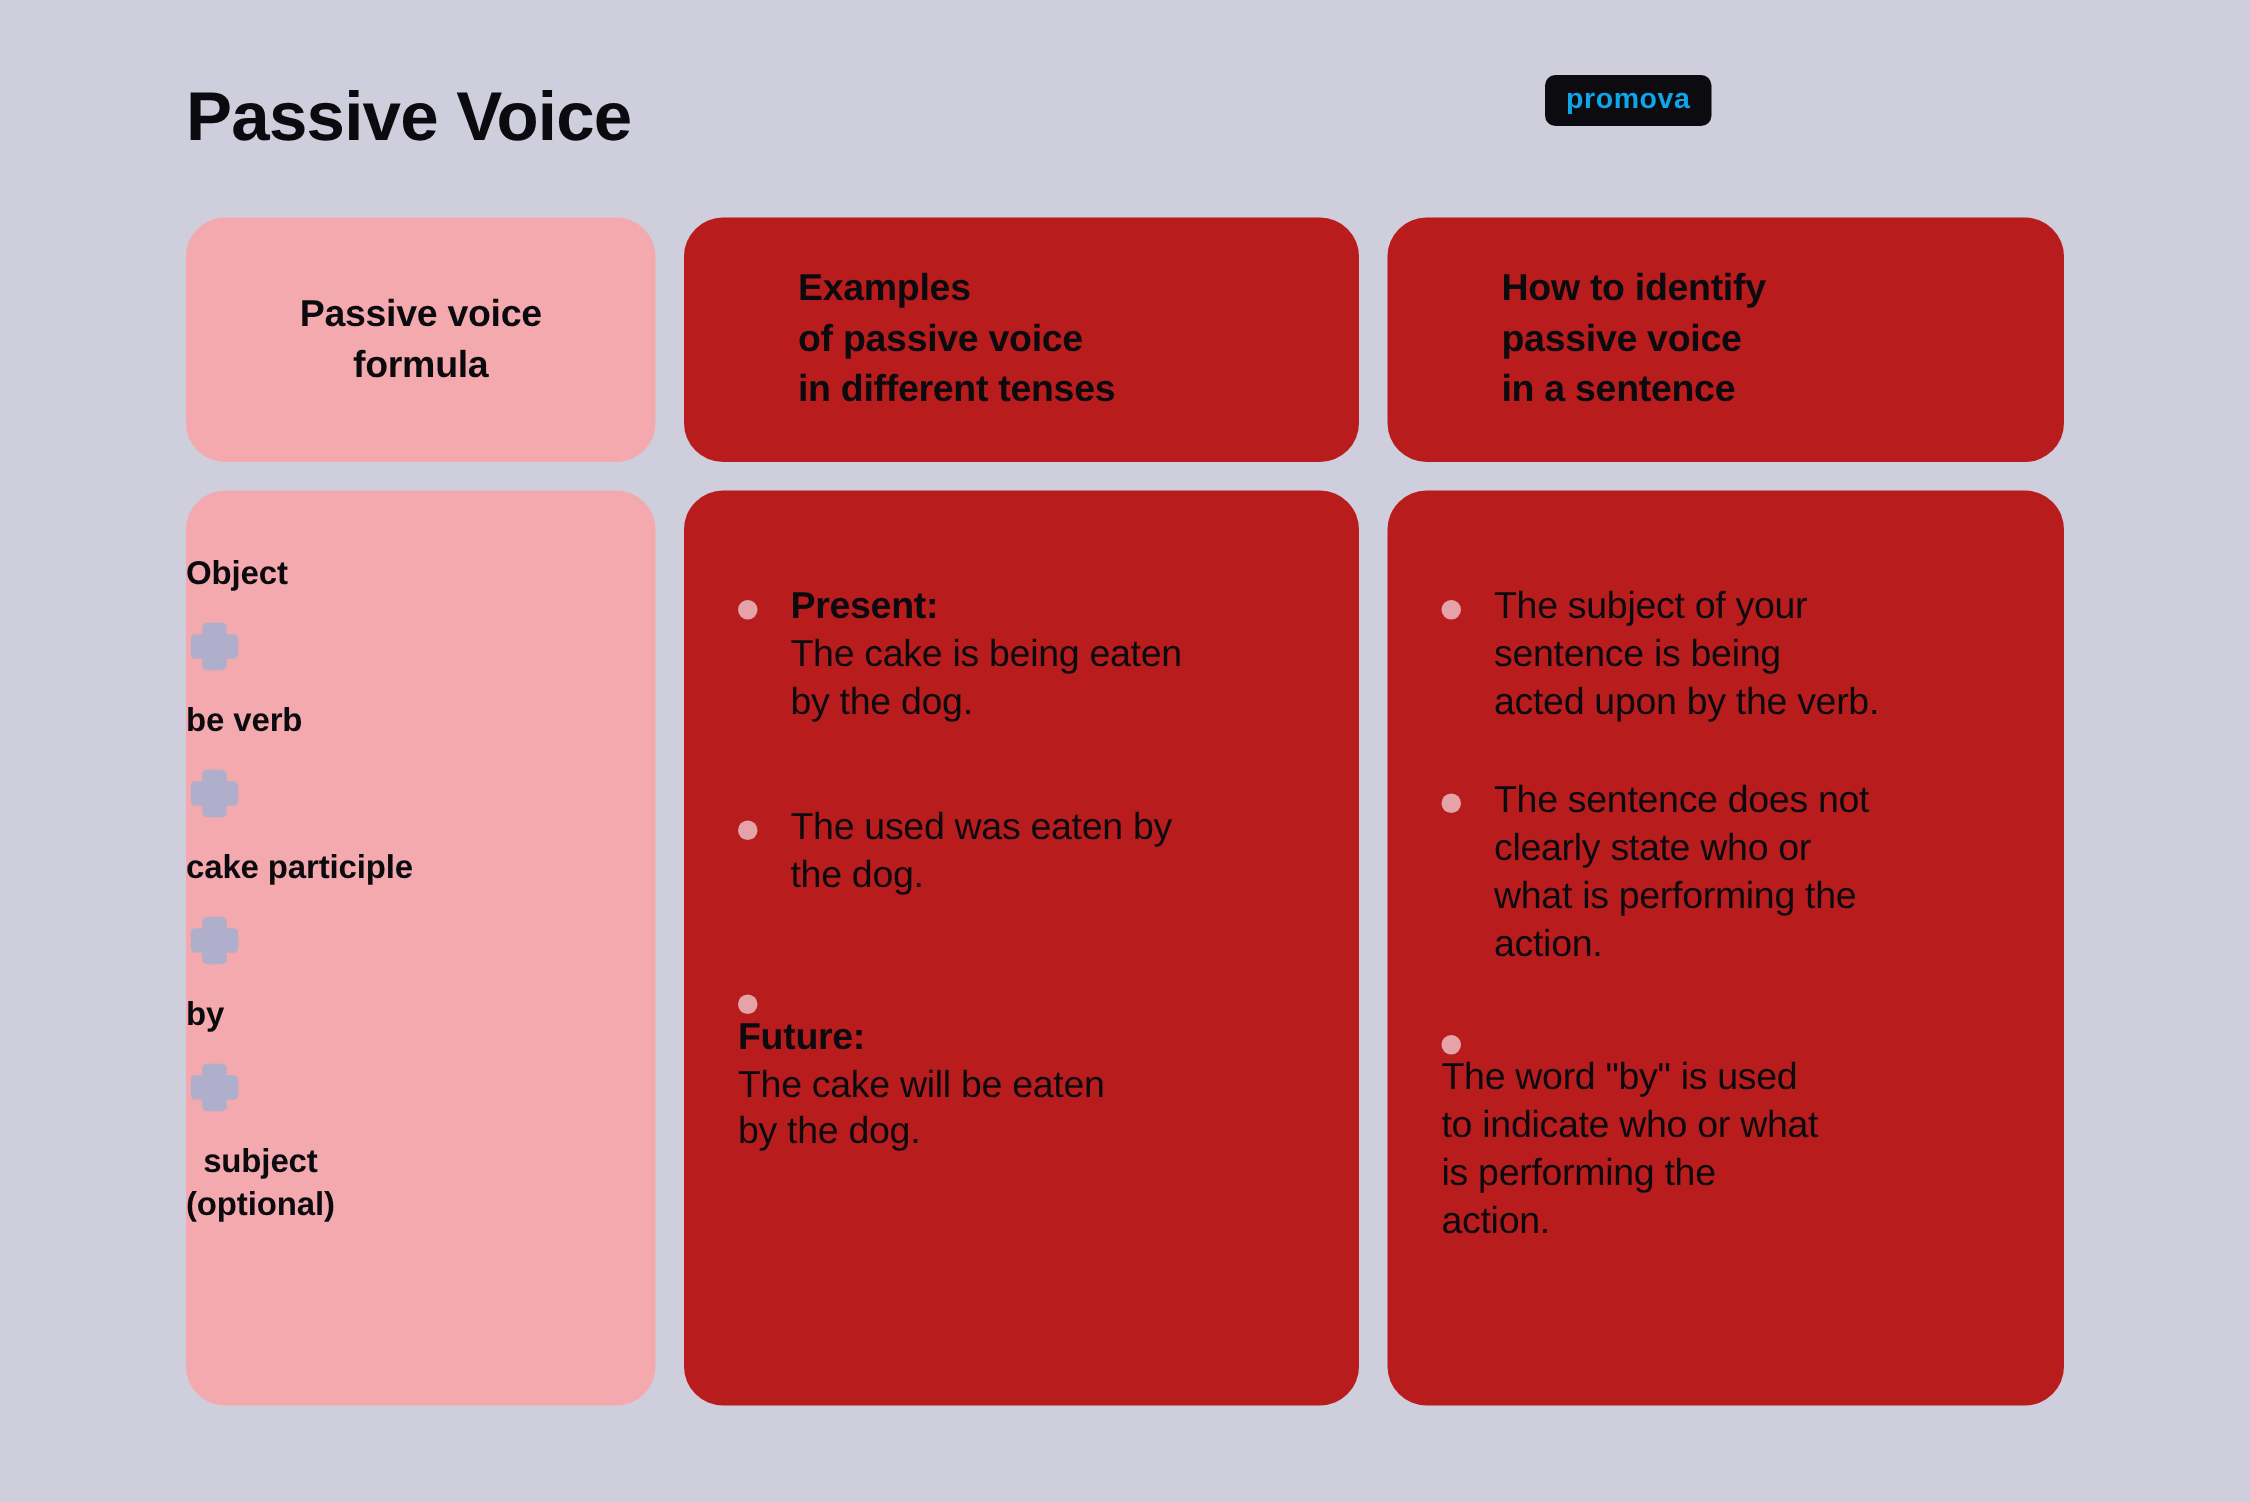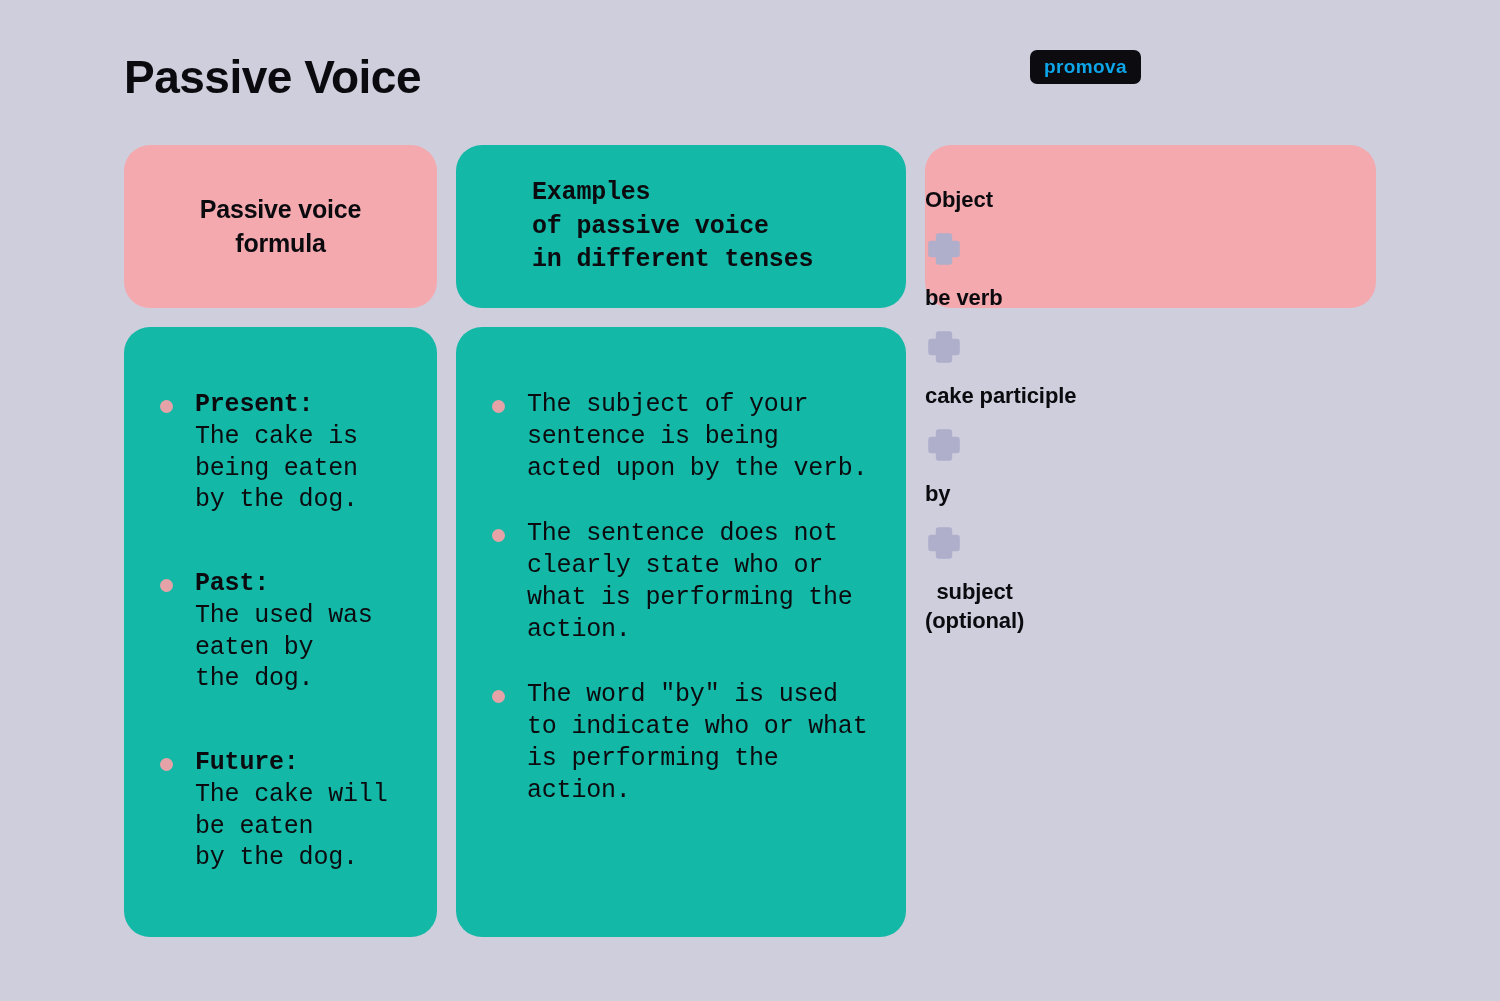--- a/index.html
+++ b/index.html
@@ -57,21 +57,21 @@
     grid-template-columns: 313px 450px 451px;
     grid-template-rows: 163px 1fr;
     column-gap: 19px;
     row-gap: 19px;
   }
 
   .card {
     border-radius: 26px;
     box-sizing: border-box;
   }
-  .card.cream { background: #14b8a6; font-family: Liberation Mono, monospace; }
+  .card.cream { background: #b91c1c; }
   .card.pink  { background: #f3a9ae; }
 
   
   .head-card {
     display: flex;
     align-items: center;
   }
   .head-card.center {
     justify-content: center;
     text-align: center;
@@ -117,21 +117,21 @@
 
   
   .list-body {
     padding: 62px 26px 0 36px;
   }
   .bullet-row {
     display: flex;
     align-items: flex-start;
     margin-bottom: 38px;
   }
-  .bullet-row:last-child { margin-bottom: 0; }
+  .bullet-row:last-child { margin-bottom: 0; flex-direction: column; }
   .bullet-dot {
     flex: 0 0 auto;
     width: 13px;
     height: 13px;
     border-radius: 50%;
     background: #e5a3a8;
     margin-top: 11px;
     margin-right: 22px;
   }
   .bullet-text {
@@ -171,20 +171,25 @@
       <div class="head-text">Passive voice
 formula</div>
     </div>
 
     <div class="card cream head-card left">
       <div class="head-text">Examples
 of passive voice
 in different tenses</div>
     </div>
 
+    <div class="card cream head-card left">
+      <div class="head-text">How to identify
+passive voice
+in a sentence</div>
+    </div>
 
     <div class="card pink formula-body">
       <div class="formula-term">Object</div>
 
       <span class="plus-icon">
         <svg width="38" height="38" viewBox="0 0 38 38" aria-hidden="true">
           <path d="M14 3.2h10a3.2 3.2 0 0 1 3.2 3.2v4.4h4.4a3.2 3.2 0 0 1 3.2 3.2v10a3.2 3.2 0 0 1-3.2 3.2h-4.4v4.4a3.2 3.2 0 0 1-3.2 3.2H14a3.2 3.2 0 0 1-3.2-3.2v-4.4H6.4A3.2 3.2 0 0 1 3.2 24V14a3.2 3.2 0 0 1 3.2-3.2h4.4V6.4A3.2 3.2 0 0 1 14 3.2z" fill="#afaecb"></path>
         </svg>
       </span>
 
@@ -221,21 +226,20 @@
         <span class="bullet-dot"></span>
         <div class="bullet-text">
           <span class="bullet-label">Present:</span>
           <span class="bullet-body">The cake is being eaten
 by the dog.</span>
         </div>
       </div>
       <div class="bullet-row">
         <span class="bullet-dot"></span>
         <div class="bullet-text">
-          <span class="bullet-label">Past:</span>
           <span class="bullet-body">The used was eaten by
 the dog.</span>
         </div>
       </div>
       <div class="bullet-row">
         <span class="bullet-dot"></span>
         <div class="bullet-text">
           <span class="bullet-label">Future:</span>
           <span class="bullet-body">The cake will be eaten
 by the dog.</span>

